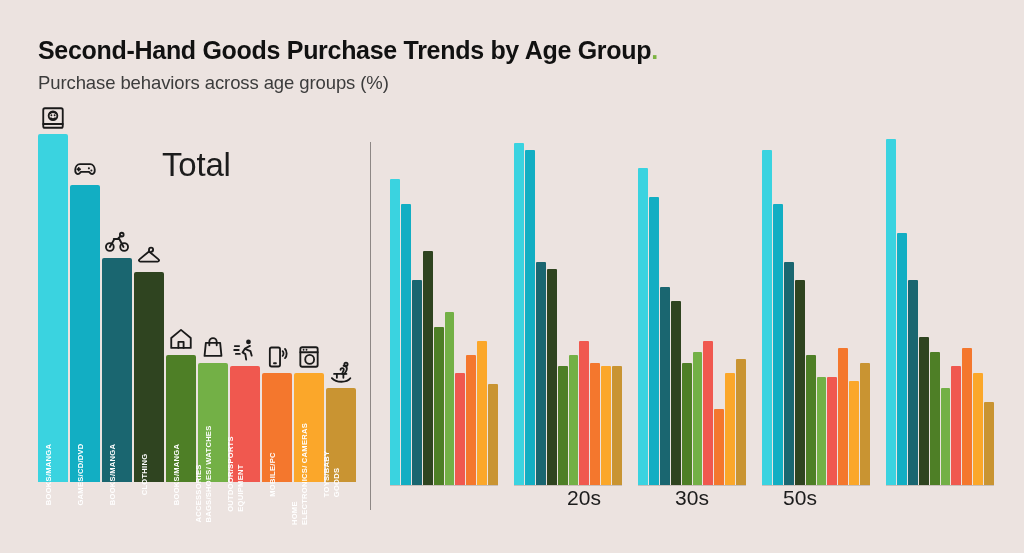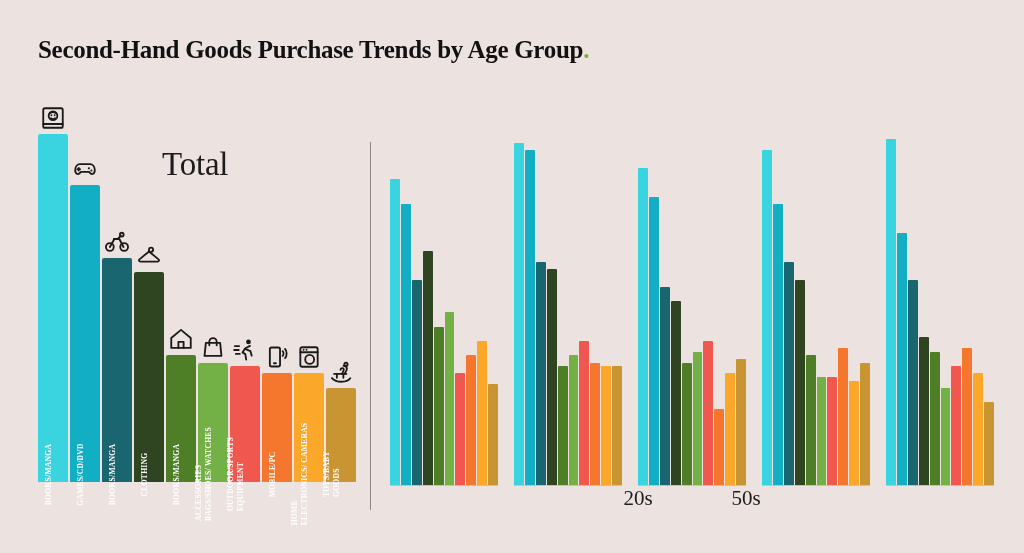--- a/index.html
+++ b/index.html
@@ -1,21 +1,21 @@
 <!DOCTYPE html>
 <html><head>
 <meta charset="utf-8">
 <style>
   * { margin:0; padding:0; box-sizing:border-box; }
   html,body{
     width:1024px; height:553px; overflow:hidden;
     background:#ece3e0;
     font-family:"Liberation Sans", sans-serif;
   }
-  .page{ position:relative; width:1009px; height:553px; background:#ece3e0;font-family:Liberation Serif, serif; }
+  .page{ position:relative; width:1009px; height:553px; background:#ece3e0; }
 
   
   .header{ position:absolute; left:38px; top:36px; }
   .title{
     font-size:25px; font-weight:bold; color:#111111;
     letter-spacing:-0.3px; white-space:nowrap;
   }
   .title .dot{ color:#7cb342; }
   .subtitle{
     margin-top:7px; font-size:18.5px; color:#3c3c3c; font-weight:400;
@@ -89,20 +89,21 @@
     font-size:9px; color:#4a4a4a; letter-spacing:0.1px;
   }
 </style>
 </head>
 <body>
 
 <div class="page">
 
   <div class="header">
     <div class="title"><span>Second-Hand Goods Purchase Trends by Age Group</span><span class="dot">.</span></div>
+    <div class="subtitle">Purchase behaviors across age groups (%)</div>
   </div>
 
   <div class="total-panel">
     <div class="total-label">Total</div>
     <div class="total-bars" id="total-bars">
         <div class="tbar-wrap">
           <div class="tbar" style="height: 347.52px; background: rgb(58, 211, 224);">
             <span class="tbar-icon">
               <svg viewBox="0 0 24 24">
                 <rect x="3" y="3" width="18" height="18" rx="1.5" fill="none" stroke="currentColor" stroke-width="1.7" stroke-linecap="round" stroke-linejoin="round"></rect>
@@ -304,16 +305,17 @@
           <div class="gbar" style="height: 118.8px; background: rgb(240, 88, 79);"></div>
           <div class="gbar" style="height: 136.8px; background: rgb(244, 119, 45);"></div>
           <div class="gbar" style="height: 111.6px; background: rgb(251, 167, 42);"></div>
           <div class="gbar" style="height: 82.8px; background: rgb(201, 148, 50);"></div>
         </div>
         <div class="group-axis"></div>
       </div>
     </div>
   <div class="axis-labels" id="axis-labels">
       <div class="axis-label">20s</div>
+      <div class="axis-label">30s</div>
       <div class="axis-label">50s</div>
     </div>
 
 </div>
 
 </body></html>

